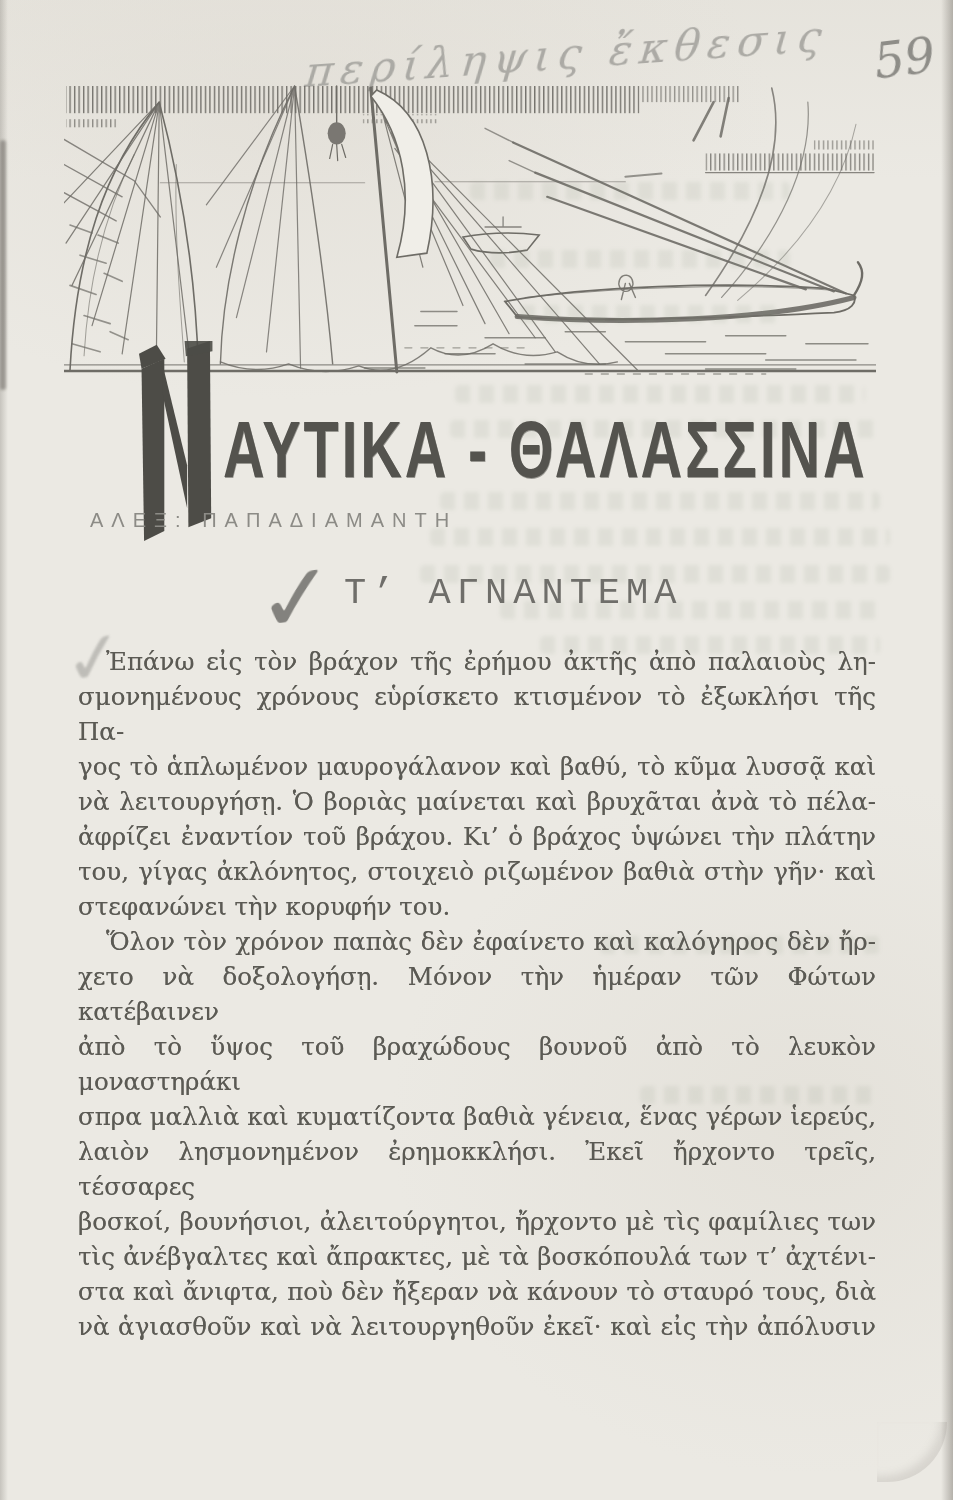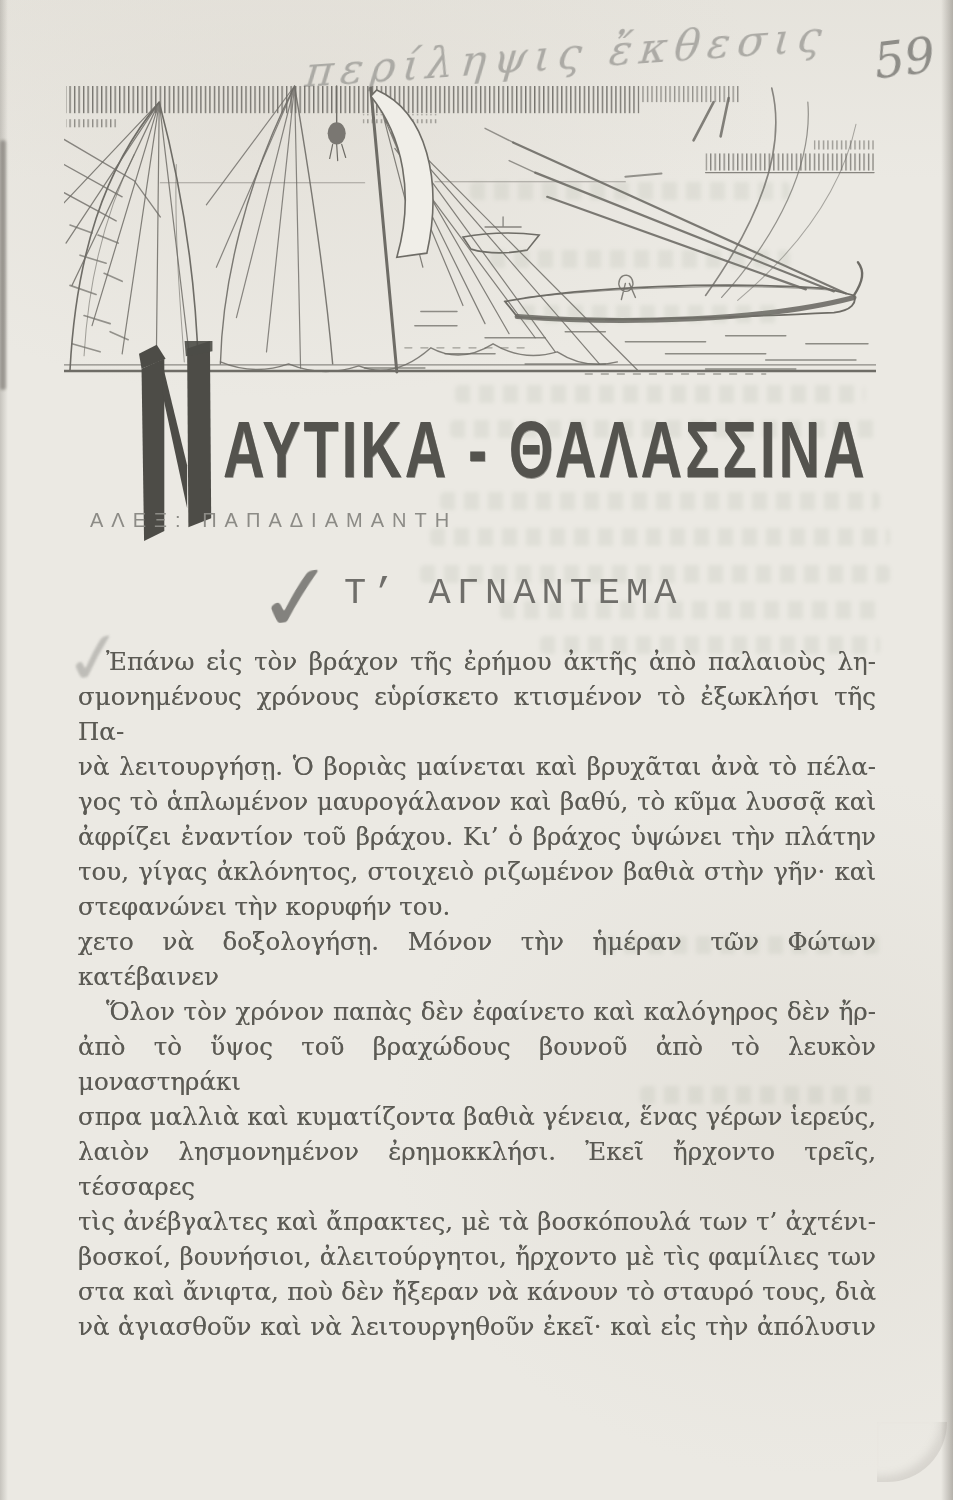--- a/index.html
+++ b/index.html
@@ -192,32 +192,32 @@
   <div class="byline">ΑΛΕΞ: ΠΑΠΑΔΙΑΜΑΝΤΗ</div>
 
   <div class="check check-title">✓</div>
   <div class="story-title">Τ’ ΑΓΝΑΝΤΕΜΑ</div>
   <div class="check check-para">✓</div>
 
   <div class="body-text" id="body-text">
       <div>
         <div class="body-line indent">Ἐπάνω εἰς τὸν βράχον τῆς ἐρήμου ἀκτῆς ἀπὸ παλαιοὺς λη-</div>
         <div class="body-line">σμονημένους χρόνους εὑρίσκετο κτισμένον τὸ ἐξωκλήσι τῆς Πα-</div>
+        <div class="body-line">γος τὸ ἁπλωμένον μαυρογάλανον καὶ βαθύ, τὸ κῦμα λυσσᾷ καὶ</div>
         <div class="body-line">νὰ λειτουργήσῃ. Ὁ βοριὰς μαίνεται καὶ βρυχᾶται ἀνὰ τὸ πέλα-</div>
-        <div class="body-line">γος τὸ ἁπλωμένον μαυρογάλανον καὶ βαθύ, τὸ κῦμα λυσσᾷ καὶ</div>
         <div class="body-line">ἀφρίζει ἐναντίον τοῦ βράχου. Κι’ ὁ βράχος ὑψώνει τὴν πλάτην</div>
         <div class="body-line">του, γίγας ἀκλόνητος, στοιχειὸ ριζωμένον βαθιὰ στὴν γῆν· καὶ</div>
         <div class="body-line no-stretch">στεφανώνει τὴν κορυφήν του.</div>
       </div>
       <div>
+        <div class="body-line indent">Ὅλον τὸν χρόνον παπὰς δὲν ἐφαίνετο καὶ καλόγηρος δὲν ἤρ-</div>
         <div class="body-line">χετο νὰ δοξολογήσῃ. Μόνον τὴν ἡμέραν τῶν Φώτων κατέβαινεν</div>
-        <div class="body-line indent">Ὅλον τὸν χρόνον παπὰς δὲν ἐφαίνετο καὶ καλόγηρος δὲν ἤρ-</div>
         <div class="body-line">ἀπὸ τὸ ὕψος τοῦ βραχώδους βουνοῦ ἀπὸ τὸ λευκὸν μοναστηράκι</div>
         <div class="body-line">σπρα μαλλιὰ καὶ κυματίζοντα βαθιὰ γένεια, ἕνας γέρων ἱερεύς,</div>
         <div class="body-line">λαιὸν λησμονημένον ἐρημοκκλήσι. Ἐκεῖ ἤρχοντο τρεῖς, τέσσαρες</div>
+        <div class="body-line">βοσκοί, βουνήσιοι, ἀλειτούργητοι, ἤρχοντο μὲ τὶς φαμίλιες των</div>
         <div class="body-line">τὶς ἀνέβγαλτες καὶ ἄπρακτες, μὲ τὰ βοσκόπουλά των τ’ ἀχτένι-</div>
-        <div class="body-line">βοσκοί, βουνήσιοι, ἀλειτούργητοι, ἤρχοντο μὲ τὶς φαμίλιες των</div>
         <div class="body-line">στα καὶ ἄνιφτα, ποὺ δὲν ἤξεραν νὰ κάνουν τὸ σταυρό τους, διὰ</div>
         <div class="body-line">νὰ ἁγιασθοῦν καὶ νὰ λειτουργηθοῦν ἐκεῖ· καὶ εἰς τὴν ἀπόλυσιν</div>
       </div>
     </div>
 
 </div>
 
 </body></html>

